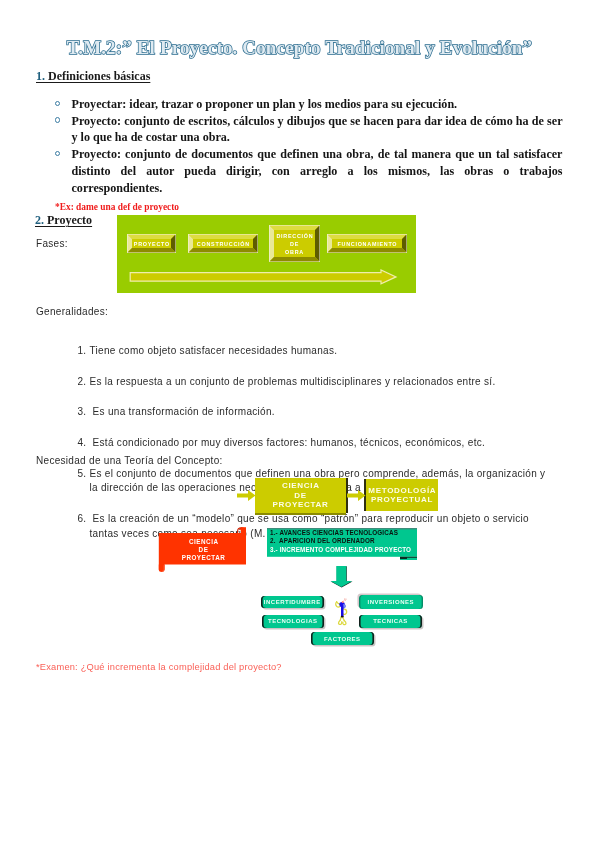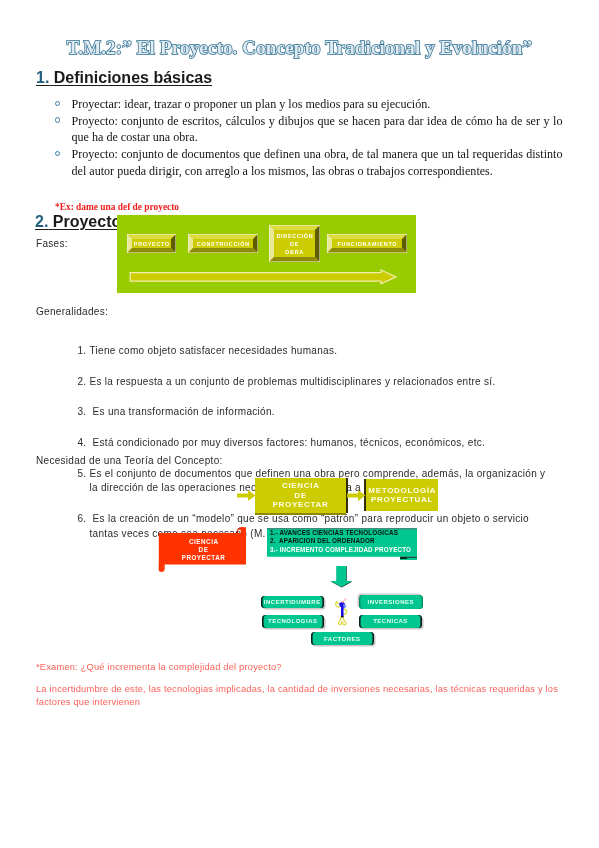--- a/index.html
+++ b/index.html
@@ -15,28 +15,28 @@
     font-weight:bold; font-size:19px; letter-spacing:0.15px;
     color:#dfeaf1;
     -webkit-text-stroke:1.5px #2b6d90;
     paint-order:stroke fill;
   }
 
   
   .h-num{color:#21607f; font-weight:bold;}
   .heading{
     position:absolute;
-    font-family:Liberation Sans, sans-serif;
-    font-size:16px; font-weight:bold; color:#1a1a1a;
+    font-family:Liberation Serif, serif;
+    font-size:12px; font-weight:bold; color:#1a1a1a;
     text-decoration:underline; text-underline-offset:1.5px;
     text-decoration-thickness:0.9px;
   }
 
   
-  .bullets{position:absolute; left:55.5px; top:96px; width:507px;}
+  .bullets{position:absolute; left:55.5px; top:96px; width:507px;font-weight:bold;}
   .bul-row{position:relative; padding-left:16px; margin-bottom:0px;}
   .bul-dot{
     position:absolute; left:-0.7px; top:4.5px;
     width:5.6px;height:5.6px;border-radius:50%;
     border:1.5px solid #3b7ca3; box-sizing:border-box;
   }
   .bul-txt{
     font-family:"Liberation Serif",serif;
     font-size:12.1px; line-height:16.7px; color:#151515;
     text-align:justify; text-justify:inter-word;
@@ -131,21 +131,21 @@
     <div class="bul-row">
       <span class="bul-dot"></span>
       <div class="bul-txt">Proyectar: idear, trazar o proponer un plan y los medios para su ejecución.</div>
     </div>
     <div class="bul-row">
       <span class="bul-dot"></span>
       <div class="bul-txt">Proyecto: conjunto de escritos, cálculos y dibujos que se hacen para dar idea de cómo ha de ser y lo que ha de costar una obra.</div>
     </div>
     <div class="bul-row">
       <span class="bul-dot"></span>
-      <div class="bul-txt">Proyecto: conjunto de documentos que definen una obra, de tal manera que un tal requeridas distinto del autor pueda dirigir, con arreglo a los mismos, las obras o trabajos correspondientes.</div>
+      <div class="bul-txt">Proyecto: conjunto de documentos que definen una obra, de tal manera que un tal satisfacer distinto del autor pueda dirigir, con arreglo a los mismos, las obras o trabajos correspondientes.</div>
     </div>
   </div>
 
   <div class="note-red" style="left:55px; top:202px;">*Ex: dame una def de proyecto</div>
 
   <div class="heading" style="left:35px; top:213px;">
     <span class="h-num">2.</span>
     <span>Proyecto</span>
   </div>
 
@@ -287,15 +287,14 @@
     </g>
     <path d="M5.5 6.0 C5.0 8.0 5.6 9.6 7.0 10.0 L7.0 19.6 L9.5 19.6 L9.5 11.4 C11.2 11.2 11.9 10.0 11.4 8.6 L10.2 5.6 C9.0 4.6 6.8 4.8 5.5 6.0 Z" fill="#1a0ee8"></path>
     <path d="M9.2 7.0 C10.8 7.0 11.6 7.8 11.8 9.0 C12.0 10.0 11.3 10.9 10.1 11.0 L9.6 11.0 Z" fill="#7b8ef2"></path>
     <path d="M6.9 18.8 L9.6 18.8 L9.6 20.4 L6.9 20.4 Z" fill="#1b1408"></path>
     <ellipse cx="8.8" cy="5.1" rx="1.1" ry="1.0" fill="#ff8a7a"></ellipse>
     <path d="M9.8 3.6 C10.6 2.7 11.0 2.0 10.9 1.2" stroke="#f4a097" stroke-width="0.75" fill="none"></path>
     <path d="M10.8 4.0 C11.7 3.2 12.2 2.5 12.2 1.7" stroke="#f4a097" stroke-width="0.75" fill="none"></path>
   </svg>
 
   <div class="red-txt" style="left:36px; top:661px; width:300px;">*Examen: ¿Qué incrementa la complejidad del proyecto?</div>
-  <div class="red-txt" style="left:36px; top:683px; width:526px;">La incertidumbre de este, las tecnologias implicadas, la cantidad de inversiones necesarias, las técnicas requeridas y los factores que intervienen</div>
 
 </div>
 
 </body></html>

